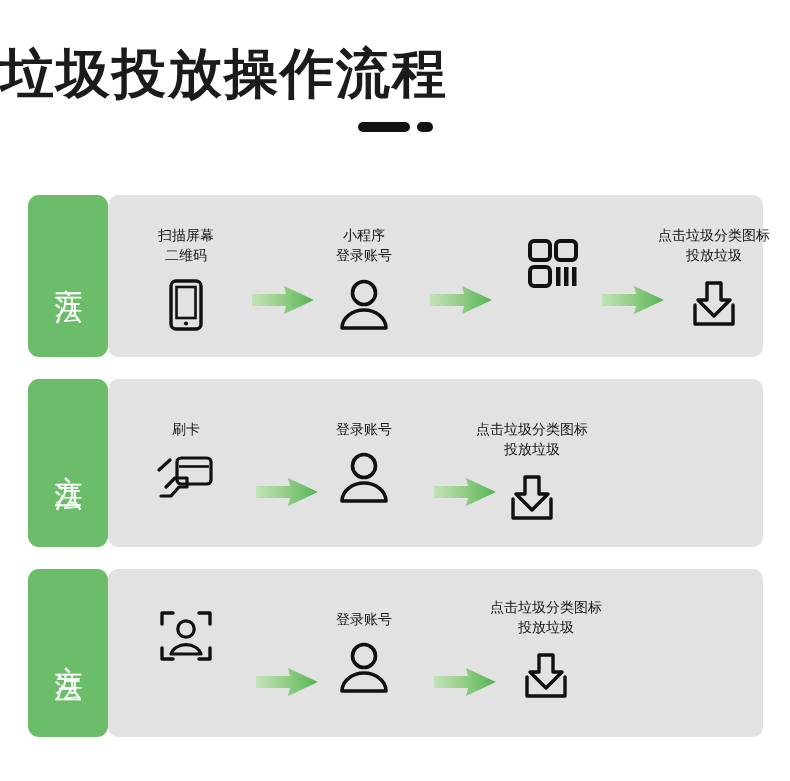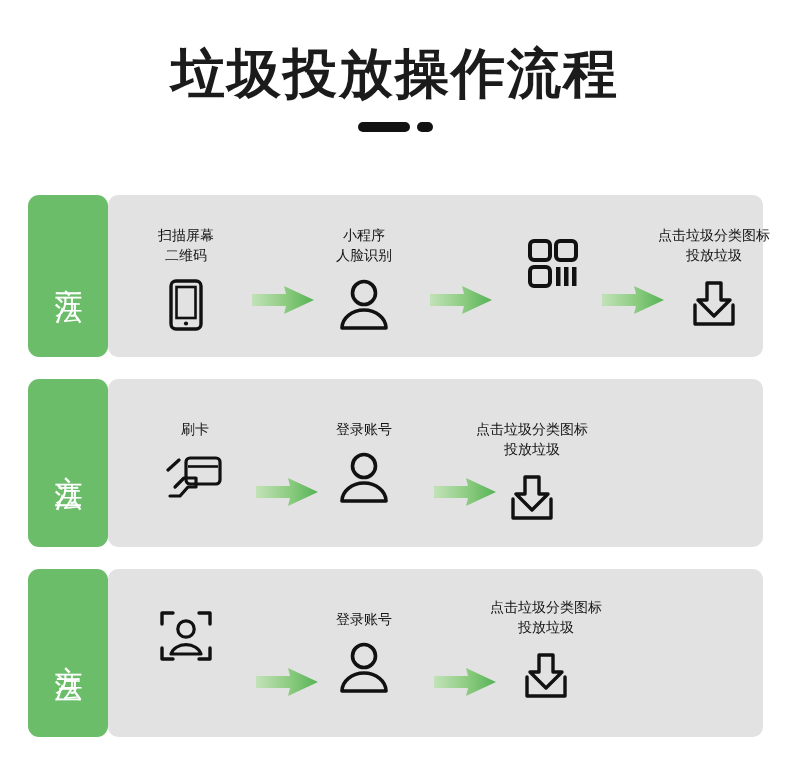--- a/index.html
+++ b/index.html
@@ -13,21 +13,20 @@
     font-family: "Liberation Sans", "DejaVu Sans", sans-serif;
     color: #1a1a1a;
     overflow: hidden;
     position: relative;
   }
 
   
   #title-block {
     width: 100%;
     padding-top: 44px;
-    text-align: center;
   }
   #page-title {
     font-size: 54px;
     font-weight: 700;
     letter-spacing: 2px;
     line-height: 1.1;
     color: #1b1b1b;
     white-space: nowrap;
   }
   #title-divider {
@@ -170,21 +169,21 @@
               <stop offset="55%" stop-color="#8ccb80"></stop>
               <stop offset="100%" stop-color="#55b355"></stop>
             </linearGradient>
           </defs>
           <path d="M0 9 L34 9 L32 1 L62 15 L32 29 L34 21 L0 21 Z" fill="url(#ag1)"></path>
         </svg>
       </div>
 
       <div class="step" style="left:196px; top:30px; width:120px;">
         <div class="step-label">小程序
-人脸识别</div>
+登录账号</div>
         <div class="step-icon">
           <svg width="52" height="54" viewBox="0 0 52 54" aria-hidden="true">
             <circle cx="26" cy="15" r="11.5" fill="none" stroke="#111" stroke-width="3.6"></circle>
             <path d="M4 50 A22 18 0 0 1 48 50 Z" fill="none" stroke="#111" stroke-width="3.6" stroke-linejoin="round"></path>
           </svg>
         </div>
       </div>
 
       <div class="arrow" style="left:322px; top:90px;">
         <svg width="62" height="30" viewBox="0 0 62 30" aria-hidden="true">
@@ -225,21 +224,21 @@
     </div>
   </div>
 
   <div class="method-row" id="row-2">
     <div class="row-panel"></div>
     <div class="method-badge">
       <span class="badge-text">方法二</span>
     </div>
     <div class="steps">
 
-      <div class="step" style="left:27px; top:40px; width:120px;text-align:center;">
+      <div class="step" style="left:18px; top:40px; width:120px;text-align:center;">
         <div class="step-label">刷卡</div>
         <div class="step-icon">
           <svg width="58" height="48" viewBox="0 0 58 48" aria-hidden="true">
             <rect x="20" y="4" width="34" height="26" rx="4" ry="4" fill="none" stroke="#111" stroke-width="3.2"></rect>
             <line x1="22" y1="12.5" x2="52" y2="12.5" stroke="#111" stroke-width="2.6"></line>
             <path d="M4 42 L14 42 L22 33 L30 33 L30 24 L18 24 L9 33" fill="none" stroke="#111" stroke-width="3.2" stroke-linecap="round" stroke-linejoin="round"></path>
             <line x1="2" y1="16" x2="13" y2="6" stroke="#111" stroke-width="3.2" stroke-linecap="round"></line>
           </svg>
         </div>
       </div>

